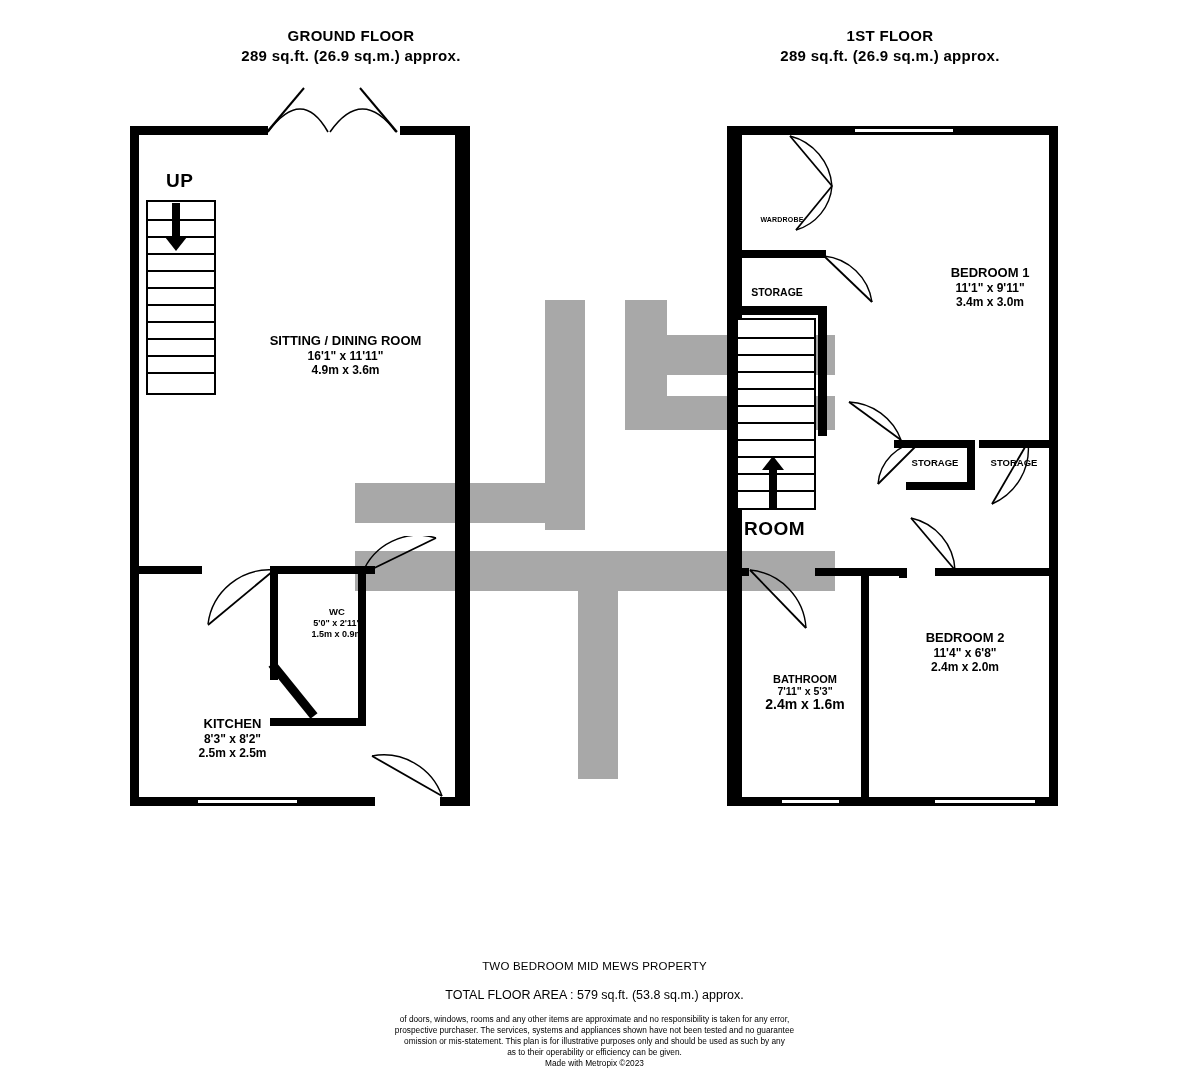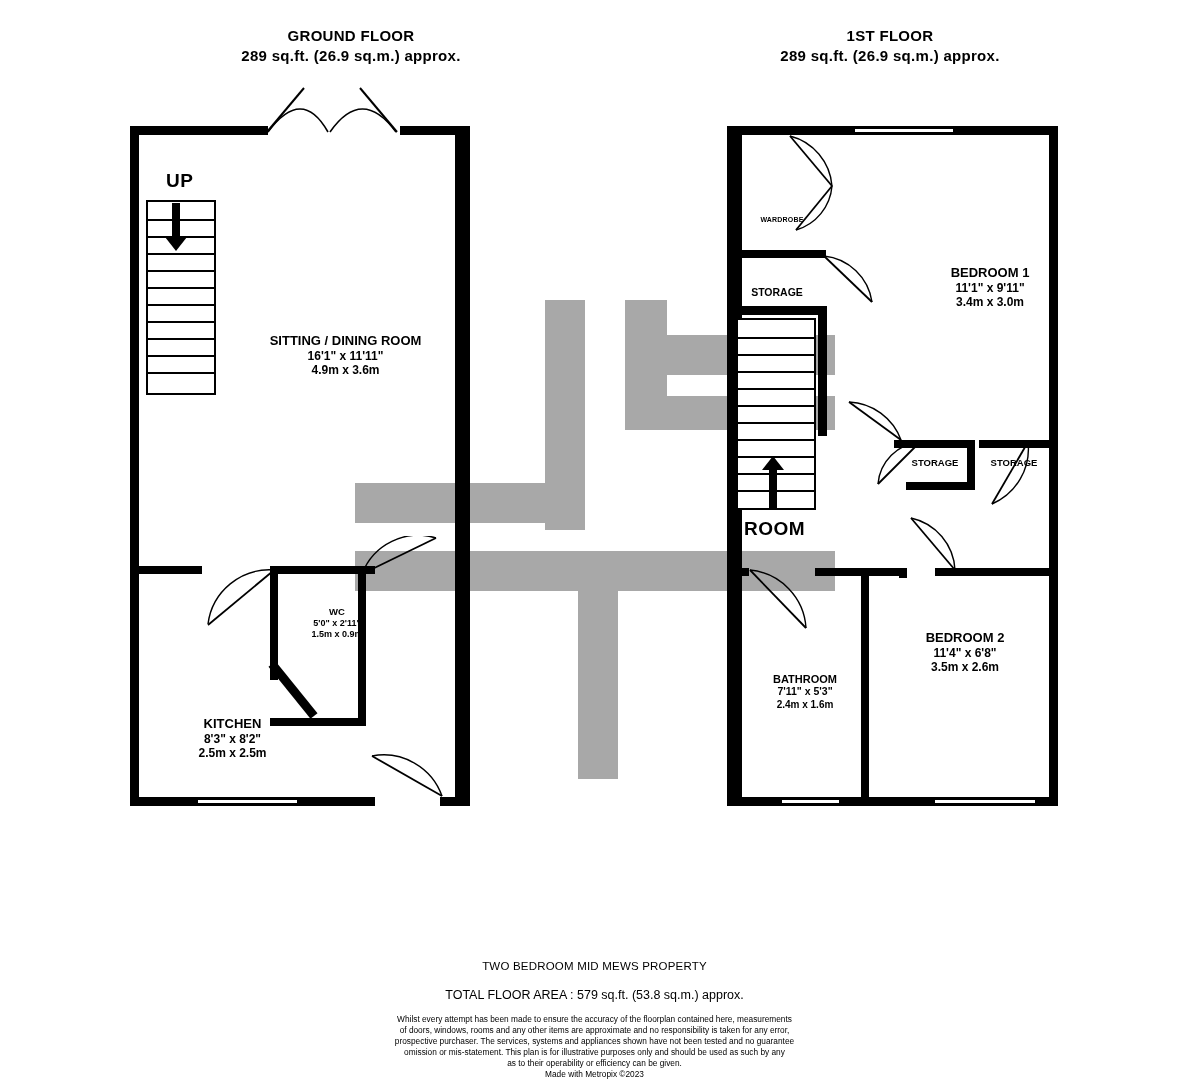--- a/index.html
+++ b/index.html
@@ -319,35 +319,34 @@
 
     <div class="room-label" style="left:845px; top:265px; width:290px;">
       <span class="name">BEDROOM 1</span>
       <span class="dim">11'1"  x 9'11"</span>
       <span class="dim">3.4m  x 3.0m</span>
     </div>
 
     <div class="room-label" style="left:820px; top:630px; width:290px;">
       <span class="name">BEDROOM 2</span>
       <span class="dim">11'4"  x 6'8"</span>
-      <span class="dim">3.5m  x 2.6m</span>
+      <span class="dim">2.4m  x 2.0m</span>
     </div>
 
     <div class="room-label small" style="left:705px; top:673px; width:200px;">
       <span class="name" style="font-size:11px;">BATHROOM</span>
       <span class="dim" style="font-size:10.5px; line-height:13px;">7'11"  x 5'3"</span>
-      <span class="dim" style="font-size:10px; line-height:13px;">2.4m  x 1.6m</span>
+      <span class="dim" style="font-size:14px; line-height:13px;">2.4m  x 1.6m</span>
     </div>
   </div>
 
   <div class="footer" style="top:930px;">
     <div class="prop">TWO BEDROOM MID MEWS PROPERTY</div>
     <div class="total">TOTAL FLOOR AREA : 579 sq.ft. (53.8 sq.m.) approx.</div>
     <div class="disc">
-      <div>Whilst every attempt has been made to ensure the accuracy of the floorplan contained here, measurements</div>
       <div>of doors, windows, rooms and any other items are approximate and no responsibility is taken for any error,</div>
       <div>prospective purchaser. The services, systems and appliances shown have not been tested and no guarantee</div>
       <div>omission or mis-statement. This plan is for illustrative purposes only and should be used as such by any</div>
       <div>as to their operability or efficiency can be given.</div>
       <div>Made with Metropix ©2023</div>
     </div>
   </div>
 
 </div>
 

